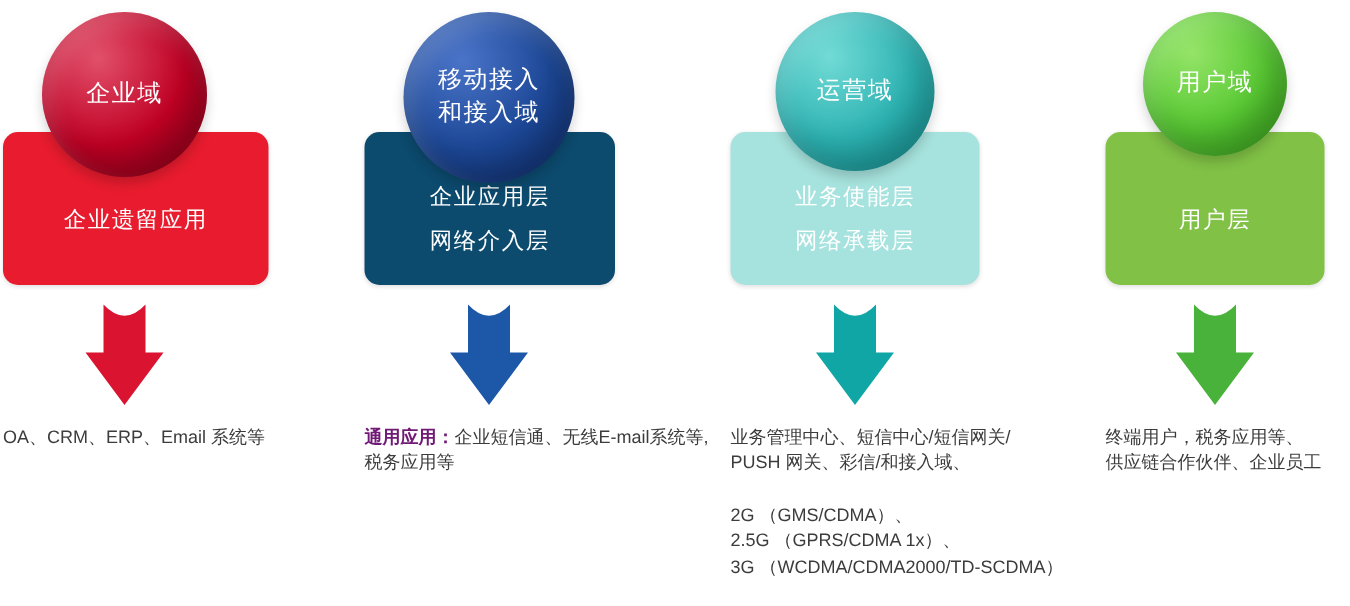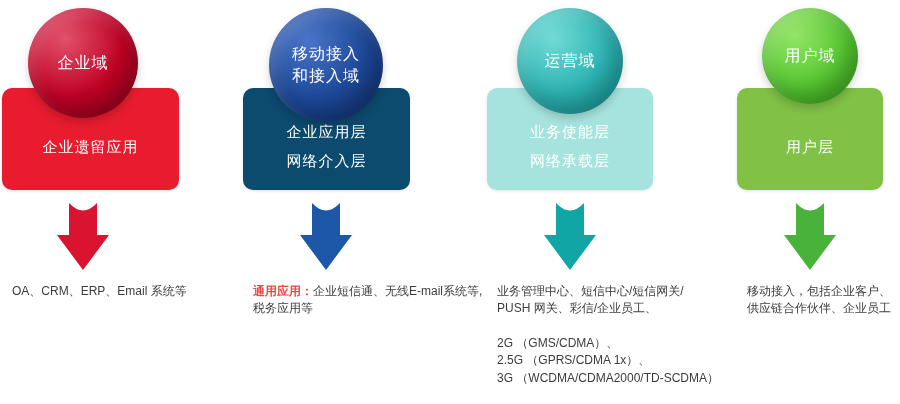--- a/index.html
+++ b/index.html
@@ -15,22 +15,22 @@
   .box-line{font-size:15px;line-height:1;margin:7px 0;letter-spacing:1px;white-space:nowrap;}
   .sphere{
     position:absolute;top:8px;border-radius:50%;
     display:flex;flex-direction:column;align-items:center;justify-content:center;
     color:#ffffff;
     box-shadow:inset -8px -12px 20px rgba(0,0,0,0.22), inset 6px 8px 14px rgba(255,255,255,0.18), 0 4px 8px rgba(0,0,0,0.18);
   }
   .sphere-line{font-size:16px;line-height:1.35;letter-spacing:1px;white-space:nowrap;}
   .arrow{position:absolute;top:202px;}
   .desc{position:absolute;top:283px;left:0;font-size:12px;color:#3c3c3c;line-height:1.45;}
-  .desc-line{white-space:nowrap;min-height:17px;margin-left:10px;}
-  .desc-line b{font-weight:bold;color:#ef4444;}
+  .desc-line{white-space:nowrap;min-height:17px;}
+  .desc-line b{font-weight:bold;color:#701a75;}
 </style>
 </head>
 <body>
 
 <div class="canvas">
 
   <div class="col" style="left:2px;width:230px;">
     <div class="box" style="left: 0px; width: 177px; background: rgb(232, 28, 46);">
       <div class="box-line">企业遗留应用</div>
     </div>
@@ -69,38 +69,38 @@
       <div class="box-line">网络承载层</div>
     </div>
     <div class="sphere" style="left: 30px; width: 106px; height: 106px; background: radial-gradient(circle at 34% 28%, rgb(114, 219, 214) 0%, rgb(44, 178, 178) 55%, rgb(20, 149, 149) 100%);">
       <div class="sphere-line">运营域</div>
     </div>
     <svg class="arrow" style="left:55px;" width="56" height="70" viewBox="0 0 56 70">
       <path d="M14 1 Q28 16 42 1 L42 33 L54 33 L28 68 L2 33 L14 33 Z" fill="#10a6a6"></path>
     </svg>
     <div class="desc">
       <div class="desc-line"><span>业务管理中心、短信中心/短信网关/</span></div>
-      <div class="desc-line"><span>PUSH 网关、彩信/企业员工、</span></div>
+      <div class="desc-line"><span>PUSH 网关、彩信/和接入域、</span></div>
       <div class="desc-line"><span></span></div>
       <div class="desc-line"><span>2G （GMS/CDMA）、</span></div>
       <div class="desc-line"><span>2.5G （GPRS/CDMA 1x）、</span></div>
       <div class="desc-line"><span>3G （WCDMA/CDMA2000/TD-SCDMA）</span></div>
 
     </div>
   </div>
 
   <div class="col" style="left:737px;width:160px;">
     <div class="box" style="left: 0px; width: 146px; background: rgb(128, 193, 70);">
       <div class="box-line">用户层</div>
     </div>
     <div class="sphere" style="left: 25px; width: 96px; height: 96px; background: radial-gradient(circle at 34% 28%, rgb(149, 228, 104) 0%, rgb(87, 200, 50) 55%, rgb(55, 165, 28) 100%);">
       <div class="sphere-line">用户域</div>
     </div>
     <svg class="arrow" style="left:45px;" width="56" height="70" viewBox="0 0 56 70">
       <path d="M14 1 Q28 16 42 1 L42 33 L54 33 L28 68 L2 33 L14 33 Z" fill="#49b23a"></path>
     </svg>
     <div class="desc">
-      <div class="desc-line"><span>移动接入，包括企业客户、</span></div>
+      <div class="desc-line"><span>终端用户，税务应用等、</span></div>
       <div class="desc-line"><span>供应链合作伙伴、企业员工</span></div>
     </div>
   </div>
 
 </div>
 
 </body></html>

